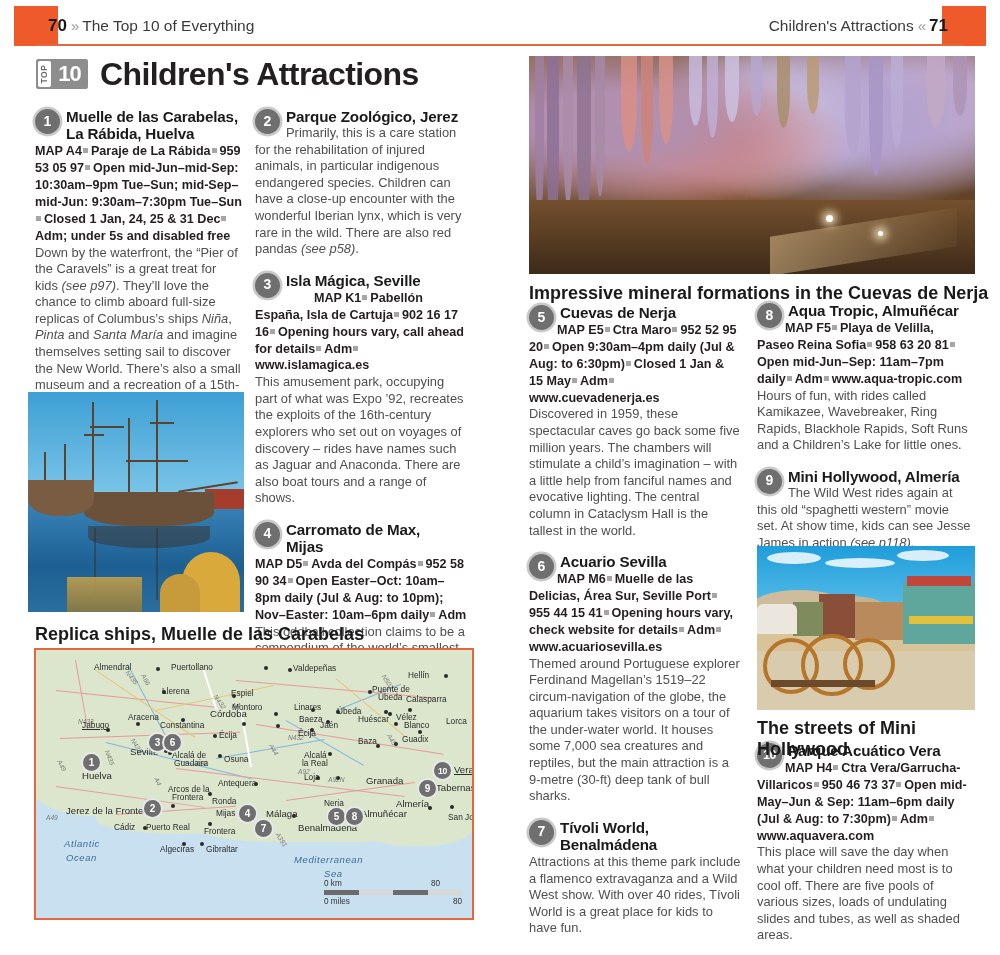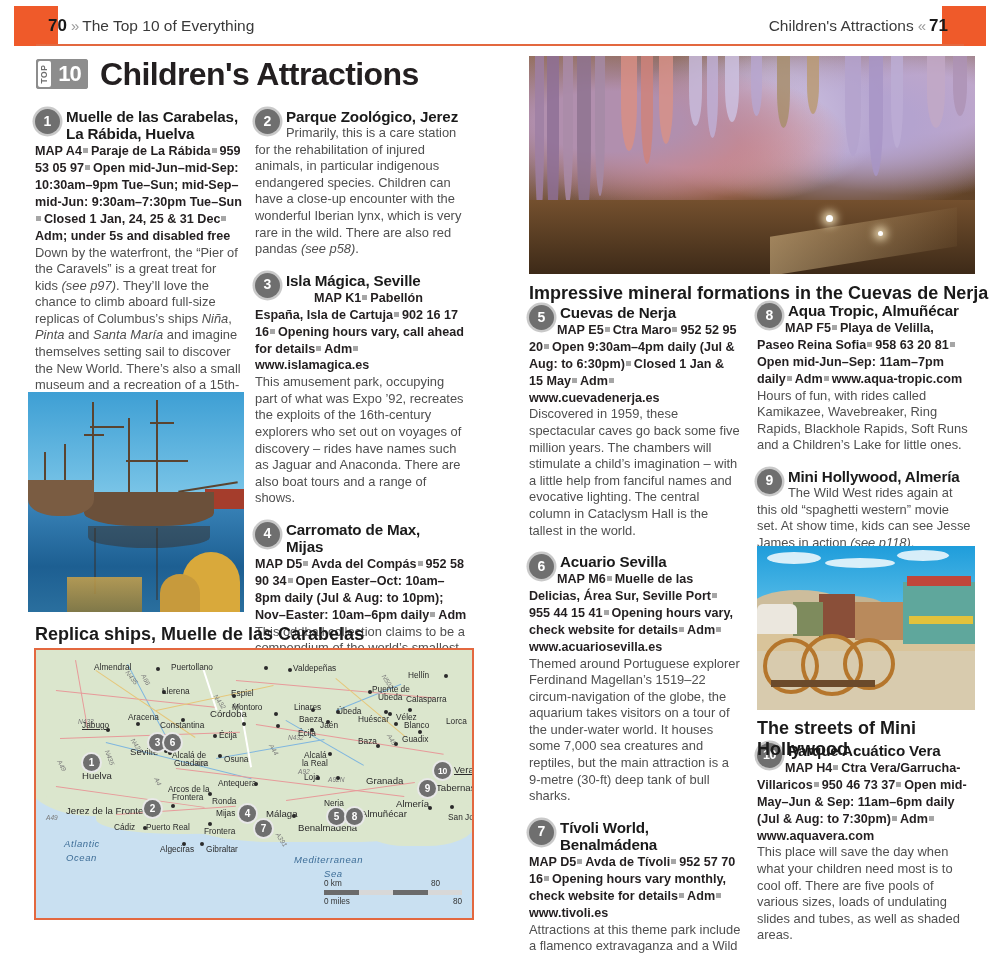--- a/index.html
+++ b/index.html
@@ -229,21 +229,20 @@
       <div class="body">
         <span class="meta">&nbsp;&nbsp;&nbsp;&nbsp;&nbsp;&nbsp;&nbsp;&nbsp;MAP M6<span class="sq"></span>Muelle de las Delicias, Área Sur, Seville Port<span class="sq"></span>955 44 15 41<span class="sq"></span>Opening hours vary, check website for details<span class="sq"></span>Adm<span class="sq"></span>www.acuariosevilla.es</span>
         <div class="desc">Themed around Portuguese explorer Ferdinand Magellan’s 1519–22 circum-navigation of the globe, the aquarium takes visitors on a tour of the under-water world. It houses some 7,000 sea creatures and reptiles, but the main attraction is a 9-metre (30-ft) deep tank of bull sharks.</div>
       </div>
     </div>
 
     <div class="entry" style="margin-top:14px;">
       <div class="badge">7</div>
       <div class="head">Tívoli World,<br>Benalmádena</div>
       <div class="body">
-        <span class="meta">MAP D5<span class="sq"></span>Avda de Tívoli<span class="sq"></span>952 57 70 16<span class="sq"></span>Opening hours vary monthly, check website for details<span class="sq"></span>Adm<span class="sq"></span>www.tivoli.es</span>
         <div class="desc">Attractions at this theme park include a flamenco extravaganza and a Wild West show. With over 40 rides, Tívoli World is a great place for kids to have fun.</div>
       </div>
     </div>
   </div>
 
   <div class="col col4">
     <div class="entry">
       <div class="badge">8</div>
       <div class="head">Aqua Tropic, Almuñécar</div>
       <div class="body">

